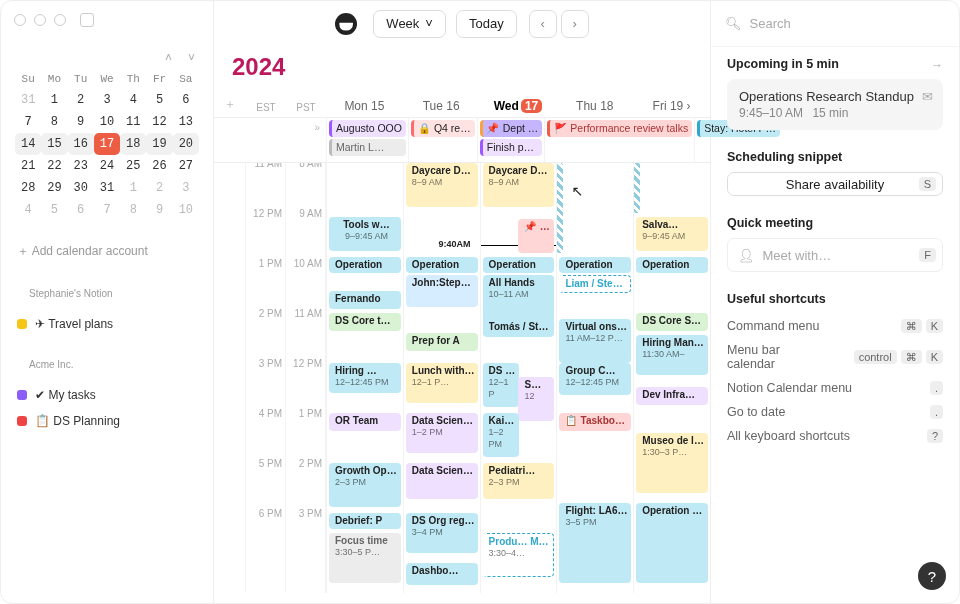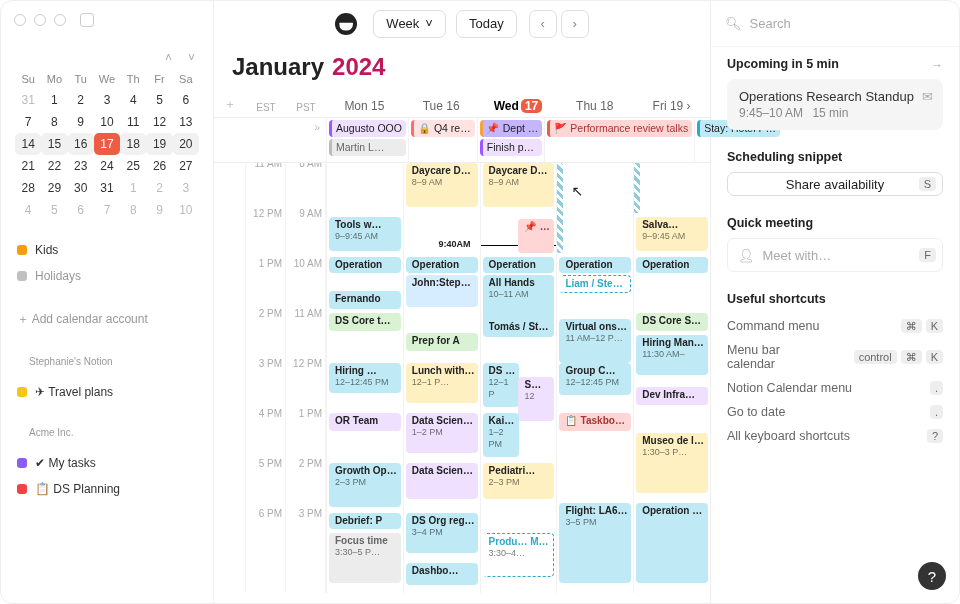--- a/index.html
+++ b/index.html
@@ -7,21 +7,21 @@
   body { display: flex; border: 1px solid #eee; border-radius: 12px; }
   
   .titlebar { position: absolute; top: 0; left: 0; height: 40px; display: flex; align-items: center; padding-left: 14px; gap: 8px; }
   .tl-btn { width: 12px; height: 12px; border-radius: 50%; border: 1px solid #ccc; }
   .tl-sep { margin-left: 6px; width: 14px; height: 14px; border: 1px solid #ccc; border-radius: 3px; }
   
   .sidebar { width: 213px; flex: 0 0 213px; height: 100%; padding-top: 48px; border-right: 1px solid #eee; display: flex; flex-direction: column; font-size: 12px; color: #333; }
   .mini-cal { padding: 0 14px 8px 14px; }
   .mini-nav { display: flex; justify-content: flex-end; gap: 8px; margin-bottom: 6px; color: #aaa; }
   .mini-nav span { cursor: pointer; padding: 2px 4px; }
-  .dow, .wk { display: grid; grid-template-columns: repeat(7, 1fr); text-align: center; }
+  .dow, .wk { display: grid; grid-template-columns: repeat(7, 1fr); text-align: center; font-family: Liberation Mono, monospace; }
   .dow { color: #888; font-size: 11px; margin-bottom: 4px; }
   .wk div { height: 22px; line-height: 22px; font-size: 12px; border-radius: 5px; }
   .wk .dim { color: #bbb; }
   .wk .sel { background: #ec5d43; color: #fff; }
   .wk .rng { background: #f1f1f1; }
   .cals { padding: 8px 14px; }
   .cal-item { display: flex; align-items: center; gap: 8px; padding: 6px 2px; cursor: pointer; }
   .cal-dot { width: 10px; height: 10px; border-radius: 3px; flex: 0 0 10px; }
   .cal-item.mute { color: #999; }
   .add-acc { color: #999; padding: 6px 2px; cursor: pointer; }
@@ -166,30 +166,20 @@
           <div class="dim">5</div>
           <div class="dim">6</div>
           <div class="dim">7</div>
           <div class="dim">8</div>
           <div class="dim">9</div>
           <div class="dim">10</div>
         </div>
       </div>
   </div>
 
-  <div class="cals" id="cals-personal">
-      <div class="cal-item">
-        <div class="cal-dot" style="background: rgb(245, 158, 11);"></div>
-        <span>Kids</span>
-      </div>
-      <div class="cal-item mute">
-        <div class="cal-dot" style="background: rgb(192, 192, 192);"></div>
-        <span>Holidays</span>
-      </div>
-    </div>
   <div class="cals">
       <div class="add-acc"><span>＋ </span><span>Add calendar account</span></div>
     </div>
 
   <div class="section-title">Stephanie's Notion</div>
   <div class="cals" id="cals-notion">
       <div class="cal-item">
         <div class="cal-dot" style="background: rgb(245, 197, 24);"></div>
         <span>✈ Travel plans</span>
       </div>
@@ -216,21 +206,20 @@
         <span class="icon">˅</span>
       </div>
     <div class="btn">Today</div>
     <div class="nav-arrows">
       <div class="btn">‹</div>
       <div class="btn">›</div>
     </div>
   </div>
 
   <div class="month-head">
-    <span class="m">January</span>
     <span class="y">2024</span>
   </div>
 
   <div class="dayrow">
     <div class="plus">＋</div>
     <div class="tzlbl">EST</div>
     <div class="tzlbl">PST</div>
     <div class="daylbl"><span>Mon</span> <span>15</span></div>
     <div class="daylbl"><span>Tue</span> <span>16</span></div>
     <div class="daylbl today"><span>Wed</span><span class="cur">17</span></div>
@@ -278,21 +267,21 @@
           <div class="hl" style="top: 0px;">8 AM</div>
           <div class="hl" style="top: 50px;">9 AM</div>
           <div class="hl" style="top: 100px;">10 AM</div>
           <div class="hl" style="top: 150px;">11 AM</div>
           <div class="hl" style="top: 200px;">12 PM</div>
           <div class="hl" style="top: 250px;">1 PM</div>
           <div class="hl" style="top: 300px;">2 PM</div>
           <div class="hl" style="top: 350px;">3 PM</div>
         </div>
       <div class="daycol" id="col-mon">
-          <div class="ev c-teal" style="top: 54px; height: 34px;"><span class="t">Tools w…</span><span class="s">9–9:45 AM</span></div>
+          <div class="ev c-teal" style="top: 54px; height: 34px; text-align: center;"><span class="t">Tools w…</span><span class="s">9–9:45 AM</span></div>
           <div class="ev c-teal" style="top: 94px; height: 16px;"><span class="t">Operation</span><span class="s"></span></div>
           <div class="ev c-teal" style="top: 128px; height: 18px;"><span class="t">Fernando</span><span class="s"></span></div>
           <div class="ev c-green" style="top: 150px; height: 18px;"><span class="t">DS Core t…</span><span class="s"></span></div>
           <div class="ev c-teal" style="top: 200px; height: 30px;"><span class="t">Hiring …</span><span class="s">12–12:45 PM</span></div>
           <div class="ev c-purple" style="top: 250px; height: 18px;"><span class="t">OR Team</span><span class="s"></span></div>
           <div class="ev c-teal" style="top: 300px; height: 44px;"><span class="t">Growth Optimiz…</span><span class="s">2–3 PM</span></div>
           <div class="ev c-teal" style="top: 350px; height: 16px;"><span class="t">Debrief: P</span><span class="s"></span></div>
           <div class="ev c-gray" style="top: 370px; height: 50px;"><span class="t">Focus time</span><span class="s">3:30–5 P…</span></div>
         </div>
       <div class="daycol" id="col-tue">

